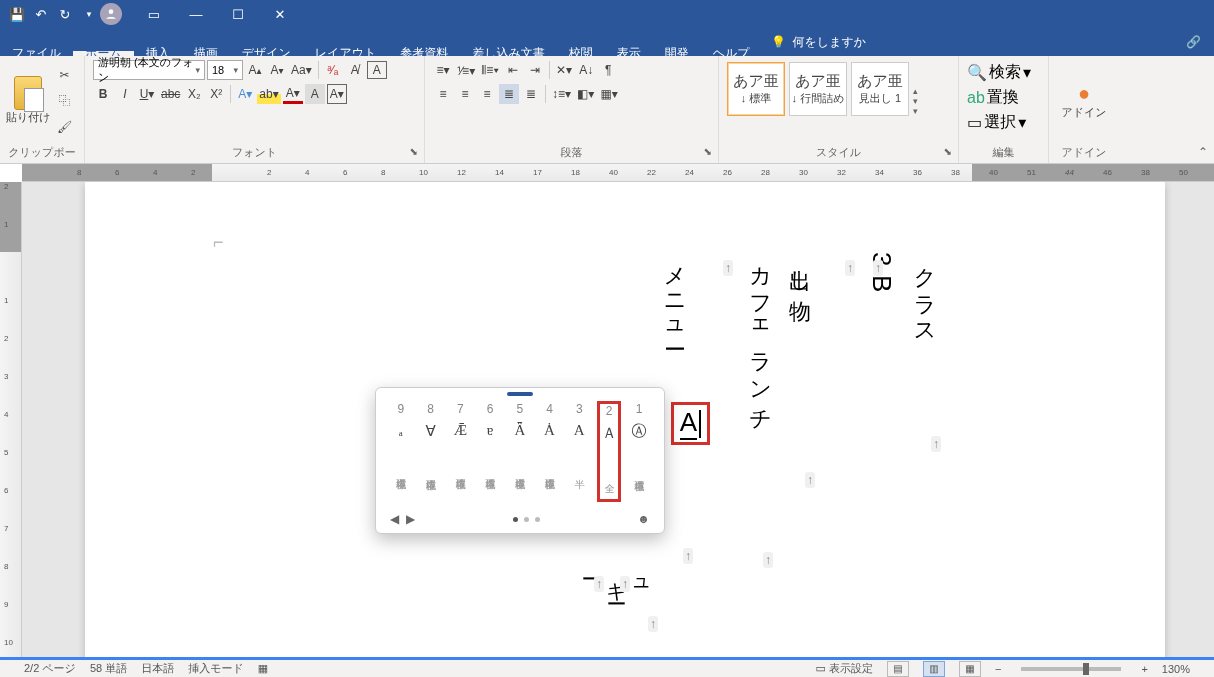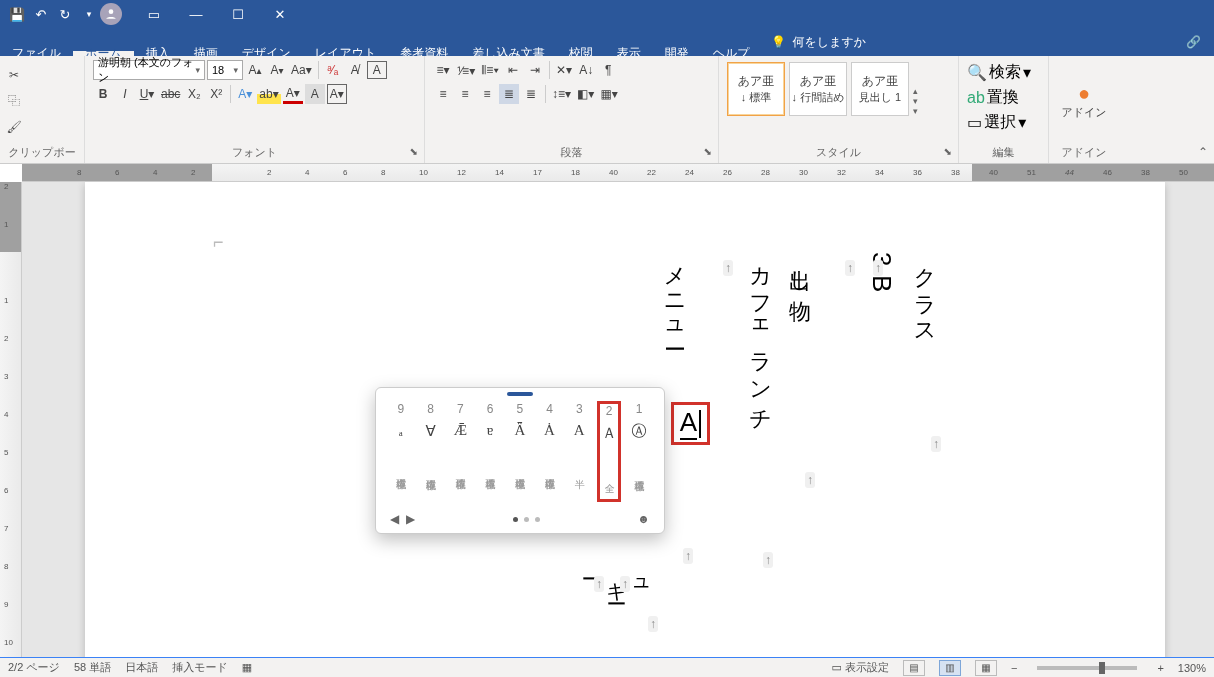--- a/index.html
+++ b/index.html
@@ -30,21 +30,21 @@
 .rcol { display: flex; flex-direction: column; gap: 2px; align-items: center; justify-content: center; }
 .rrow { display: flex; gap: 2px; align-items: center; }
 .rbtn { min-width: 20px; height: 20px; display: flex; align-items: center; justify-content: center; font-size: 12px; color: #444; padding: 0 2px; }
 .rbtn.big { height: 60px; flex-direction: column; font-size: 11px; color: #444; }
 .paste-icon { width: 28px; height: 34px; background: linear-gradient(#f9d978,#e6b33d); border: 1px solid #c08f2a; border-radius: 3px; position: relative; }
 .paste-icon::after { content: ""; position: absolute; right: -3px; bottom: -3px; width: 18px; height: 22px; background: #fff; border: 1px solid #999; }
 .fontbox { width: 112px; height: 20px; border: 1px solid #aaa; background: #fff; font-size: 11px; padding: 0 4px; display: flex; align-items: center; }
 .sizebox { width: 36px; height: 20px; border: 1px solid #aaa; background: #fff; font-size: 11px; padding: 0 4px; display: flex; align-items: center; }
 .dd { font-size: 9px; color: #666; margin-left: auto; }
 .stylecard { width: 58px; height: 54px; border: 1px solid #ccc; background: #fff; font-size: 11px; display: flex; flex-direction: column; align-items: center; justify-content: center; color: #444; }
-.stylecard .preview { font-size: 12px; font-family: Liberation Sans, sans-serif; }
+.stylecard .preview { font-size: 15px; font-family: Liberation Sans, sans-serif; }
 .stylecard.active { border: 1px solid #f1a247; box-shadow: inset 0 0 0 1px #f8d59b; }
 .gallerybtn { width: 14px; display: flex; flex-direction: column; justify-content: center; gap: 2px; color: #666; font-size: 9px; }
 .collapse { position: absolute; right: 6px; bottom: 4px; color: #666; font-size: 12px; }
 
 
 .ruler-h { height: 18px; background: linear-gradient(#f4f4f4,#eaeaea); border-bottom: 1px solid #ccc; font-size: 8px; color: #555; position: relative; overflow: hidden; margin-left: 22px; }
 .ruler-h .seg { position: absolute; top: 0; height: 100%; display: flex; align-items: center; }
 .ruler-h .dark { position: absolute; top: 0; height: 100%; background: #a0a0a0; }
 .ruler-v { width: 22px; background: linear-gradient(90deg,#f4f4f4,#eaeaea); border-right: 1px solid #ccc; font-size: 8px; color: #555; position: absolute; left: 0; top: 182px; bottom: 20px; text-align: center; }
 .ruler-v .dark { position: absolute; left: 0; width: 100%; background: #a0a0a0; }
@@ -69,21 +69,21 @@
 .ime-cand .num { color: #888; font-size: 12px; margin-bottom: 6px; }
 .ime-cand .glyph { font-size: 15px; font-family: "Yu Mincho", serif; }
 .ime-cand .note { writing-mode: vertical-rl; font-size: 10px; color: #999; margin: 8px auto 0; height: 48px; }
 .ime-cand.sel { outline: 3px solid #d1322b; outline-offset: -2px; padding: 2px; }
 .ime-foot { display: flex; align-items: center; justify-content: space-between; margin-top: 8px; height: 20px; font-size: 12px; color: #666; }
 .ime-dots { display: flex; gap: 6px; }
 .ime-dots span { width: 5px; height: 5px; border-radius: 50%; background: #bbb; }
 .ime-dots span.on { background: #555; }
 
 
-.statusbar { position: absolute; left: 0; right: 0; bottom: 0; height: 20px; background: #f3f2f1; border-top: 1px solid #3b82f6; display: flex; align-items: center; font-size: 11px; color: #555; gap: 14px; padding: 0 8px; margin-top: 8px; }
+.statusbar { position: absolute; left: 0; right: 0; bottom: 0; height: 20px; background: #f3f2f1; border-top: 3px solid #3b82f6; display: flex; align-items: center; font-size: 11px; color: #555; gap: 14px; padding: 0 24px; margin-top: 8px; }
 .statusbar .spacer { flex: 1; }
 .viewbtn { width: 22px; height: 16px; border: 1px solid #bbb; display: flex; align-items: center; justify-content: center; font-size: 10px; }
 .viewbtn.active { background: #d6e2f2; border-color: #7ea6d8; }
 .zoom-slider { width: 100px; height: 4px; background: #bbb; position: relative; margin: 0 6px; }
 .zoom-slider .thumb { position: absolute; top: -4px; width: 6px; height: 12px; background: #666; }
 </style>
 </head>
 <body>
 
 <div class="titlebar">
@@ -124,20 +124,26 @@
     <span>💡</span>
     <span>何をしますか</span>
   </div>
   <div class="share">🔗</div>
 </div>
 
 <div class="ribbon">
 
   <div class="rgroup" style="width:85px">
     <div class="rgroup-body">
+      <div class="rcol">
+        <div class="rbtn big">
+          <div class="paste-icon"></div>
+          <span>貼り付け</span>
+        </div>
+      </div>
       <div class="rcol" style="gap:6px">
         <div class="rbtn">✂</div>
         <div class="rbtn">⿻</div>
         <div class="rbtn">🖌</div>
       </div>
     </div>
     <div class="rgroup-label">クリップボード</div>
   </div>
 
   <div class="rgroup" style="width:340px">

